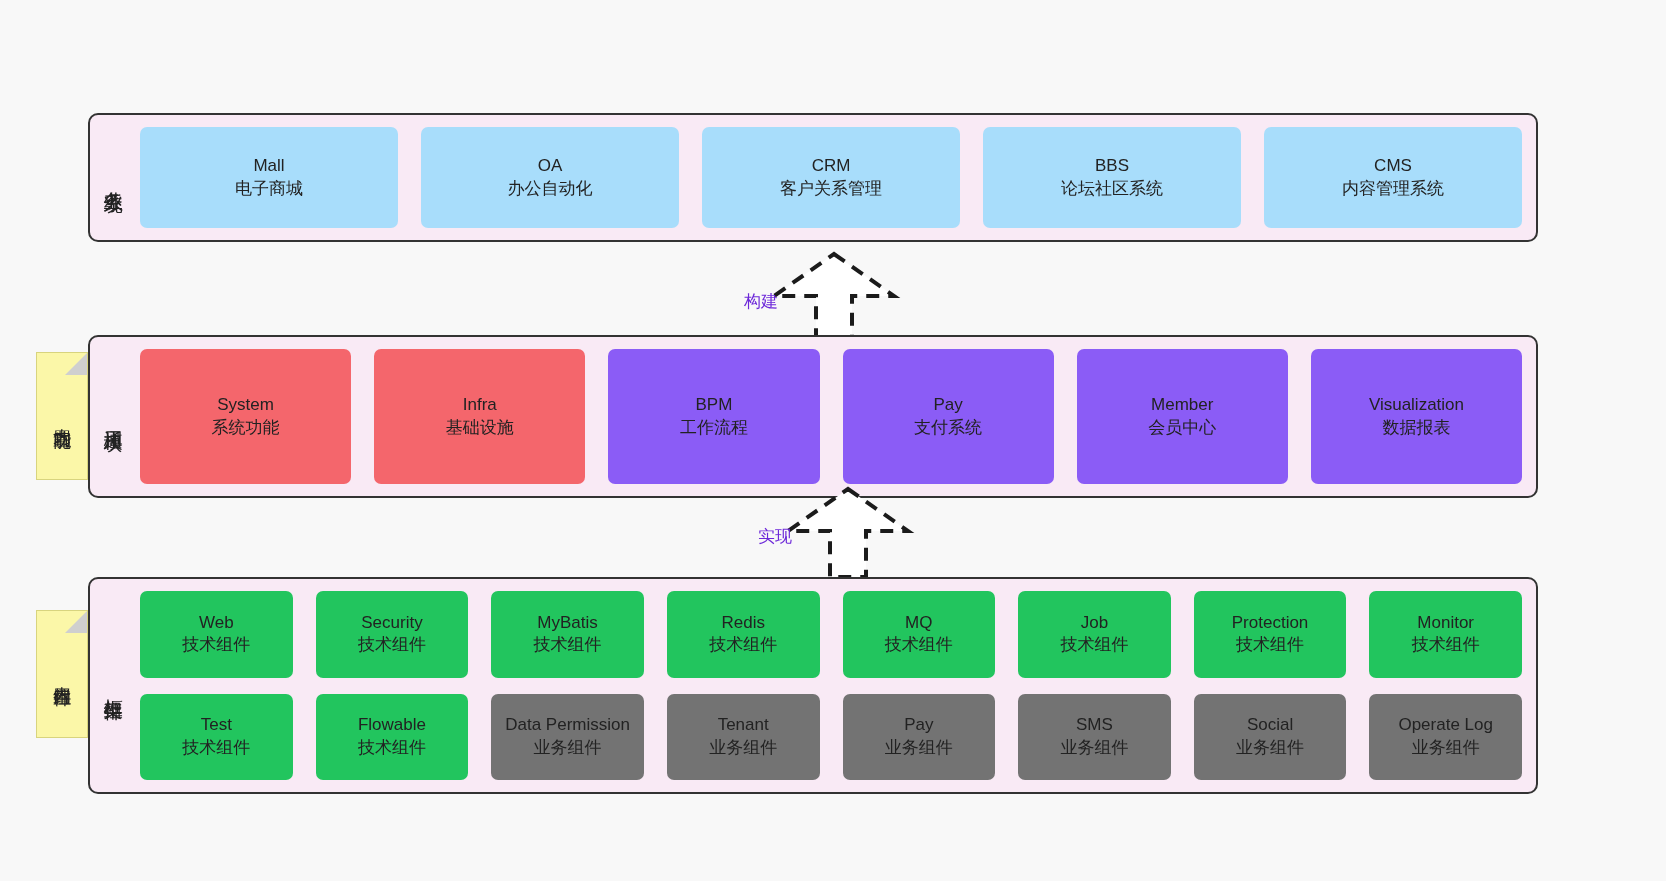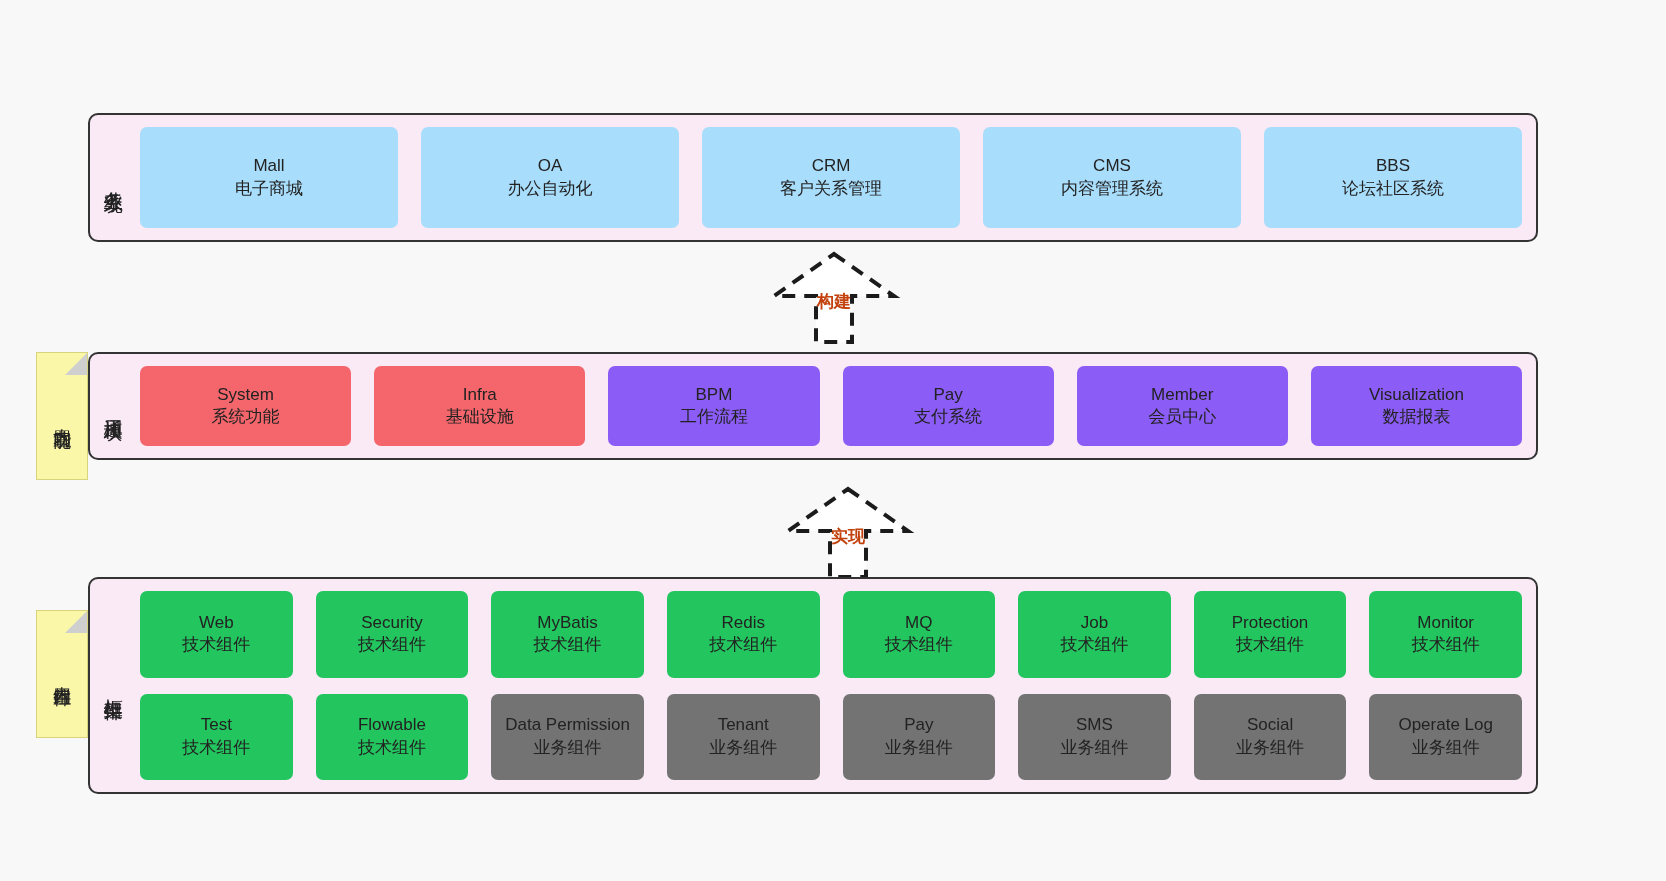--- a/index.html
+++ b/index.html
@@ -74,21 +74,21 @@
 
   
   .c-blue        { background: #a8ddfb; }
   .c-red         { background: #f4666c; }
   .c-pink        { background: #8b5cf6; }
   .c-green       { background: #22c55e; }
   .c-green-light { background: #737373; }
 
   
   #layer-business  { left: 88px;  top: 113px; width: 1450px; height: 129px; }
-  #layer-modules   { left: 88px;  top: 352px; width: 1450px; height: 108px; }
+  #layer-modules   { left: 88px;  top: 335px; width: 1450px; height: 163px; }
   #layer-framework { left: 88px;  top: 577px; width: 1450px; height: 217px; }
 
   
   .note {
     position: absolute;
     width: 52px;
     background: #fbf7a8;
     border: 1px solid #d8d47e;
     display: flex;
     align-items: center;
@@ -112,25 +112,23 @@
   }
   #note-builtin-function  { left: 36px; top: 352px; height: 128px; }
   #note-builtin-component { left: 36px; top: 610px; height: 128px; }
 
   
   .arrow-group { position: absolute; }
   .arrow-group svg { display: block; overflow: visible; }
   .arrow-label {
     position: absolute;
     left: 0; right: 0;
-    text-align: center;
     font-size: 17px;
-    color: #c2410c;
+    color: #6d28d9;
     background: transparent;
-    font-weight: bold;
   }
   #arrow-build    { left: 744px; top: 250px; width: 180px; height: 96px; }
   #arrow-build .arrow-label    { top: 40px; }
   #arrow-implement{ left: 758px; top: 485px; width: 180px; height: 96px; }
   #arrow-implement .arrow-label{ top: 40px; }
 </style>
 </head>
 <body>
 
 <div class="canvas">
@@ -145,26 +143,26 @@
         </div>
         <div class="card c-blue">
           <span class="en">OA</span>
           <span class="cn">办公自动化</span>
         </div>
         <div class="card c-blue">
           <span class="en">CRM</span>
           <span class="cn">客户关系管理</span>
         </div>
         <div class="card c-blue">
+          <span class="en">BBS</span>
+          <span class="cn">论坛社区系统</span>
+        </div>
+        <div class="card c-blue">
           <span class="en">CMS</span>
           <span class="cn">内容管理系统</span>
-        </div>
-        <div class="card c-blue">
-          <span class="en">BBS</span>
-          <span class="cn">论坛社区系统</span>
         </div>
       </div>
     </div>
   </div>
 
   <div class="arrow-group" id="arrow-build">
     <svg width="180" height="96" viewBox="0 0 180 96">
       <path d="M90 4 L150 46 L108 46 L108 92 L72 92 L72 46 L30 46 Z" fill="#ffffff" stroke="#1b1b1b" stroke-width="4" stroke-dasharray="13 9" stroke-linejoin="miter"></path>
     </svg>
     <div class="arrow-label">构建</div>

